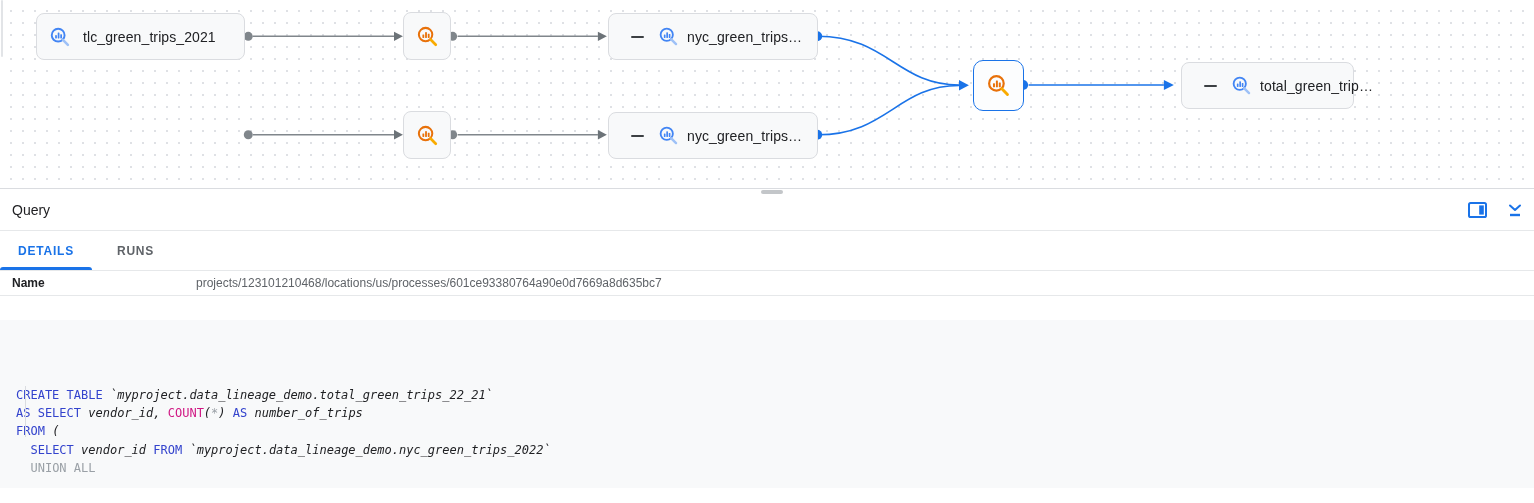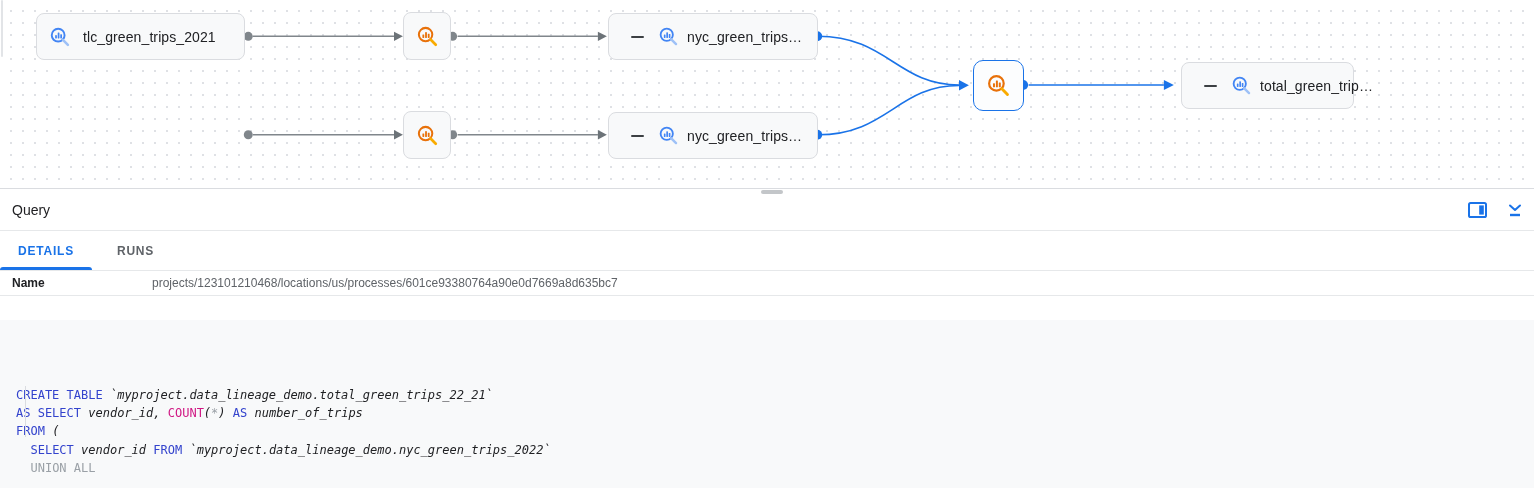--- a/index.html
+++ b/index.html
@@ -50,21 +50,21 @@
   .hicon{width:22px;height:22px;display:flex;align-items:center;justify-content:center;cursor:pointer;}
 
   .tabs{height:40px;display:flex;border-bottom:1px solid var(--divider);}
   .tab{min-width:87px;display:flex;align-items:center;justify-content:center;padding:0 18px;
     font-size:12px;font-weight:700;letter-spacing:.8px;color:var(--muted);cursor:pointer;position:relative;}
   .tab.active{color:var(--accent);}
   .tab.active::after{content:"";position:absolute;left:0;right:0;bottom:0;height:3px;background:var(--accent);border-radius:3px 3px 0 0;}
 
   .frow{height:25px;display:flex;align-items:center;border-bottom:1px solid var(--divider);font-size:12px;}
   .flabel{width:152px;padding-left:12px;font-weight:700;color:#202124;flex:none;}
-  .fvalue{color:var(--muted);white-space:nowrap;}
+  .fvalue{color:var(--muted);white-space:nowrap;margin-left:44px;}
 
   .code{position:relative;margin-top:24px;background:var(--code-bg);min-height:157px;
     padding:11px 16px;font-family:"DejaVu Sans Mono",monospace;font-size:12px;line-height:18.3px;white-space:pre;}
   .code .sk{color:var(--sql-keyword);}
   .code .sf{color:var(--sql-function);}
   .code .sg{color:var(--sql-gray);}
   .code .sp{color:var(--sql-text);font-style:italic;}
   .indent-guide{position:absolute;left:25px;top:66px;width:1px;height:51px;background:#dadce0;}
 </style>
 </head>

